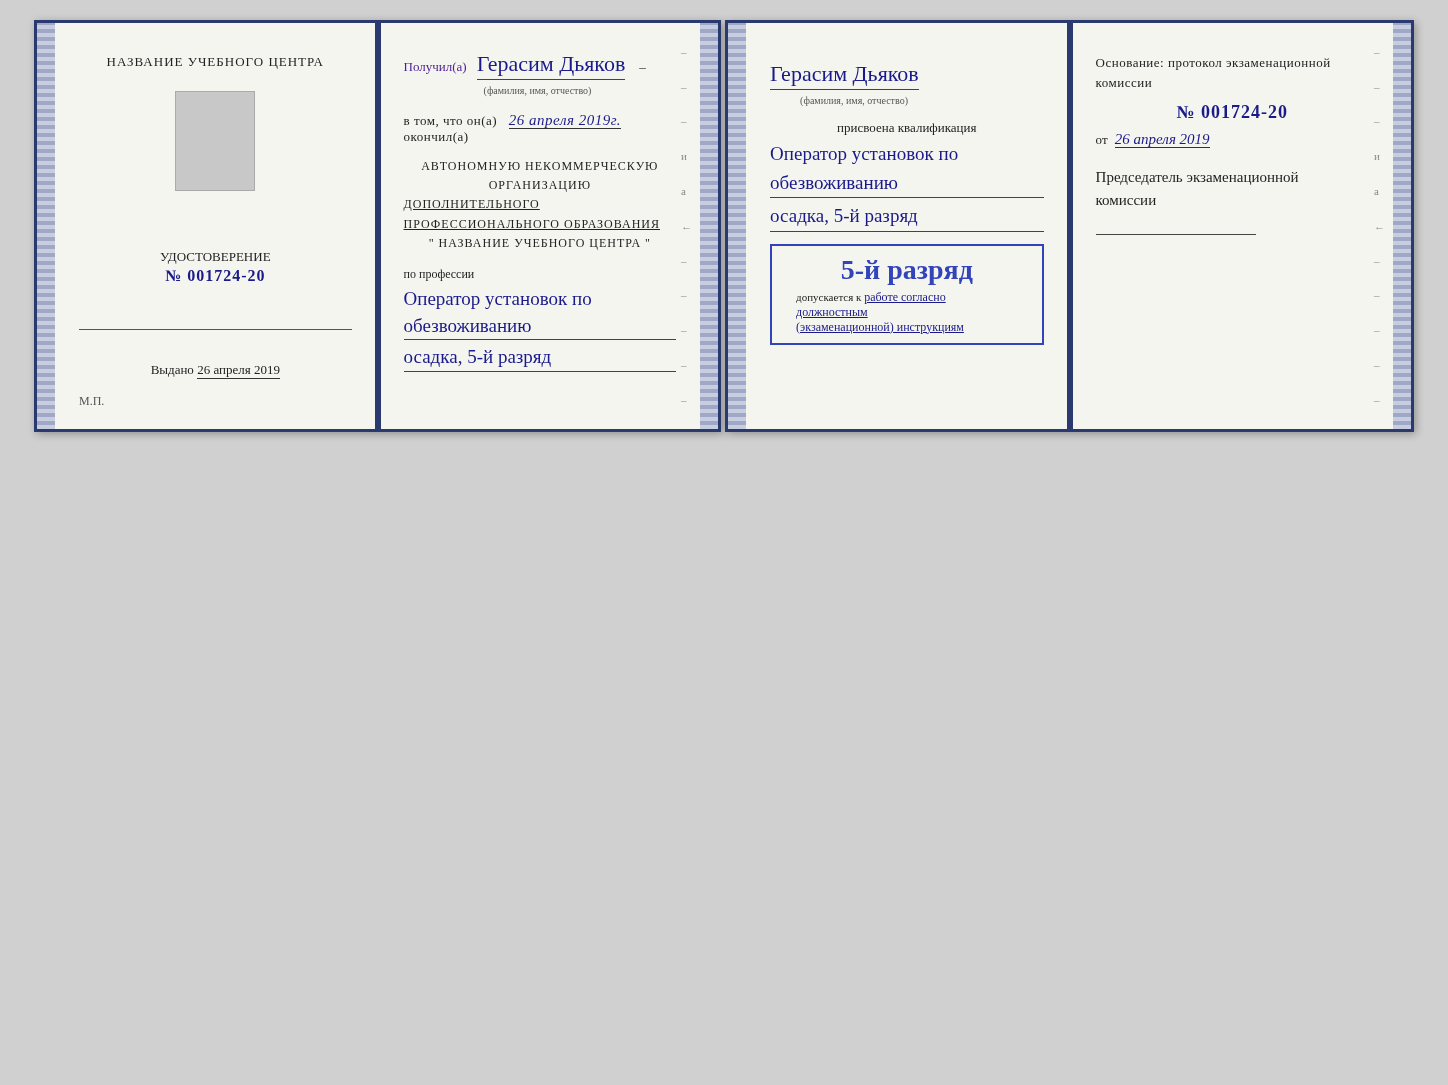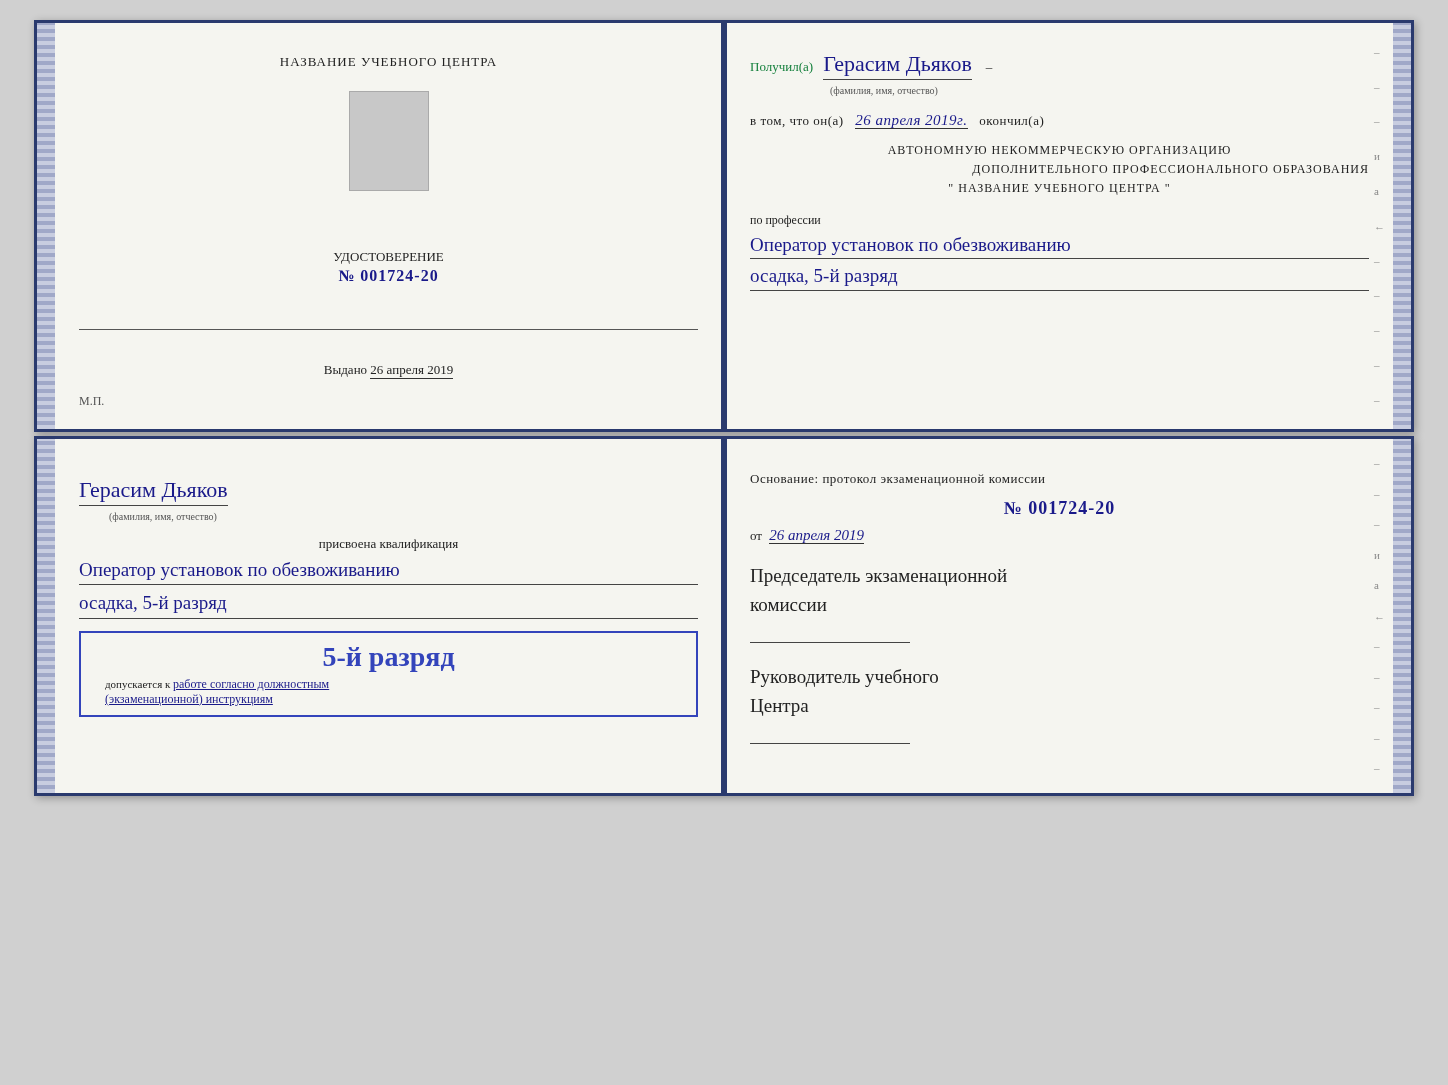--- a/index.html
+++ b/index.html
@@ -6,21 +6,21 @@
     body {
       background: #d0d0d0;
       font-family: 'Times New Roman', Times, serif;
       padding: 20px;
       min-height: 1085px;
       width: 1448px;
     }
 
     .page-wrapper {
       display: flex;
-      flex-direction: column;
+      flex-direction: row;
       gap: 4px;
       max-width: 1380px;
       margin: 0 auto;
     }
 
     
     .cert-book {
       display: flex;
       border: 3px solid #2a3a6e;
       background: #f5f5f0;
@@ -123,21 +123,21 @@
     .stamp-area {
       font-size: 12px;
       color: #555;
       margin-top: 8px;
       align-self: flex-start;
     }
 
     
     .received-line {
       font-size: 13px;
-      color: #15803d;
+      color: #4c1d95;
       margin-top: 12px;
       margin-bottom: 2px;
     }
 
     .handwritten {
       font-family: 'Segoe Script', 'Brush Script MT', cursive;
       font-size: 22px;
       color: #1a1a8a;
       border-bottom: 1px solid #444;
       display: inline-block;
@@ -293,21 +293,21 @@
       color: #222;
       margin-top: 8px;
       text-align: center;
     }
 
     .signature-block {
       margin-top: 18px;
     }
 
     .signature-label {
-      font-size: 19px;
+      font-size: 15px;
       color: #222;
       line-height: 1.5;
     }
 
     .signature-line {
       border-bottom: 1px solid #444;
       width: 160px;
       height: 22px;
       display: block;
       margin-top: 2px;
@@ -360,21 +360,21 @@
       </div>
 
       <div style="margin-top: 14px; font-size: 13px; color: #222; letter-spacing: 0.5px;">
         <span>в том, что он(а)</span>
         <span class="date-handwritten" style="margin: 0 8px;">26 апреля 2019г.</span>
         <span>окончил(а)</span>
       </div>
 
       <div class="cert-body-text">
         <div style="text-align: center; letter-spacing: 1px;">АВТОНОМНУЮ НЕКОММЕРЧЕСКУЮ ОРГАНИЗАЦИЮ</div>
-        <div style="text-align: right; letter-spacing: 1px;">ДОПОЛНИТЕЛЬНОГО ПРОФЕССИОНАЛЬНОГО ОБРАЗОВАНИЯ</div>
+        <div style="text-align: left; letter-spacing: 1px; text-decoration: underline;">ДОПОЛНИТЕЛЬНОГО ПРОФЕССИОНАЛЬНОГО ОБРАЗОВАНИЯ</div>
         <div style="text-align: center; letter-spacing: 1px;">"   НАЗВАНИЕ УЧЕБНОГО ЦЕНТРА   "</div>
       </div>
 
       <div style="margin-top: 14px;">
         <div class="profession-line">по профессии</div>
         <span class="profession-handwritten">Оператор установок по обезвоживанию</span>
         <span class="profession-handwritten">осадка, 5-й разряд</span>
       </div>
 
       <div style="position:absolute; right: 8px; top: 0; bottom: 0; display: flex; flex-direction: column; justify-content: space-evenly; font-size: 11px; color: #888; pointer-events:none;">
@@ -434,27 +434,20 @@
       </div>
 
       <div class="signature-block">
         <div class="signature-label">
           <span>Председатель экзаменационной</span><br>
           <span>комиссии</span>
         </div>
         <span class="signature-line"></span>
       </div>
 
-      <div class="signature-block" style="margin-top: 20px;">
-        <div class="signature-label">
-          <span>Руководитель учебного</span><br>
-          <span>Центра</span>
-        </div>
-        <span class="signature-line"></span>
-      </div>
 
       <div style="position:absolute; right: 8px; top: 0; bottom: 0; display: flex; flex-direction: column; justify-content: space-evenly; font-size: 11px; color: #888; pointer-events:none;">
         <span>–</span>
           <span>–</span>
           <span>–</span>
           <span>и</span>
           <span>а</span>
           <span>←</span>
           <span>–</span>
           <span>–</span>

